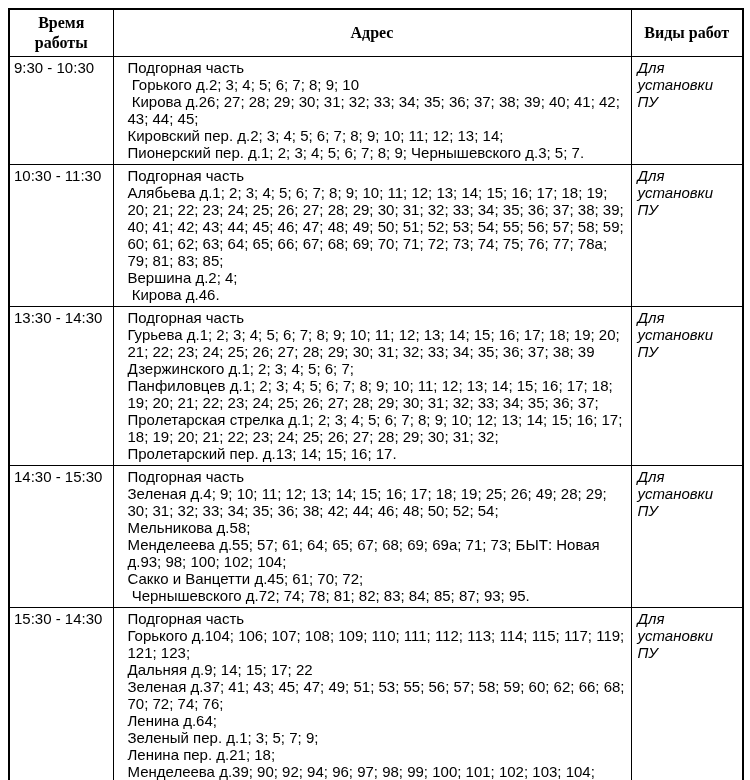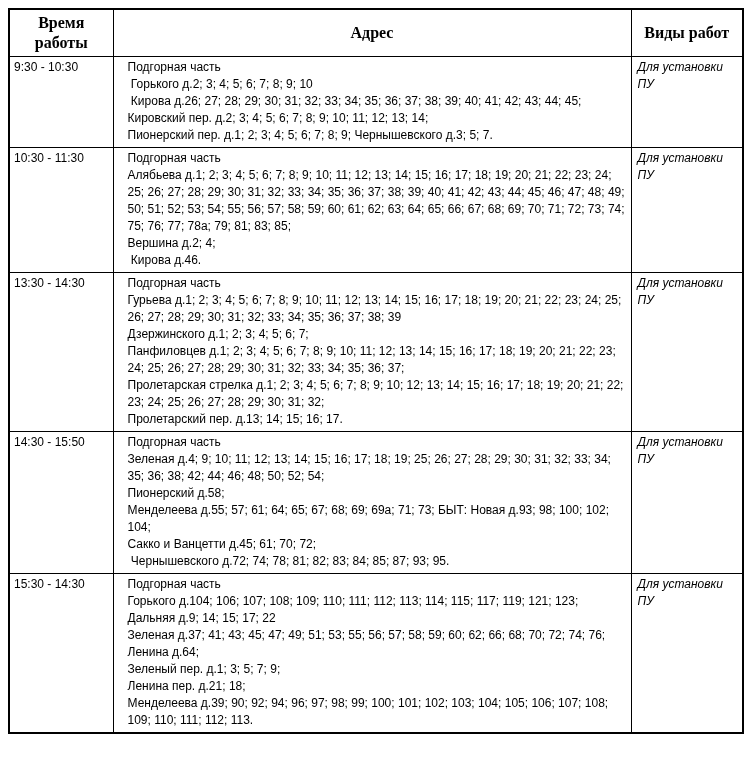--- a/index.html
+++ b/index.html
@@ -31,21 +31,21 @@
     color: #000;
     text-align: center;
     vertical-align: middle;
     border: 1px solid #000;
     padding: 3px 4px;
     height: 40px;
     line-height: 20px;
   }
   td {
     font-family: "Liberation Sans", "DejaVu Sans", sans-serif;
-    font-size: 12px;
+    font-size: 15px;
     line-height: 17px;
     color: #000;
     border: 1px solid #000;
     vertical-align: top;
     padding: 2px 5px 3px 14px;
   }
   td.time-cell {
     padding-left: 4px;
     padding-right: 2px;
     white-space: nowrap;
@@ -102,25 +102,25 @@
           <div class="addr-line">Подгорная часть</div>
           <div class="addr-line">Гурьева д.1; 2; 3; 4; 5; 6; 7; 8; 9; 10; 11; 12; 13; 14; 15; 16; 17; 18; 19; 20; 21; 22; 23; 24; 25; 26; 27; 28; 29; 30; 31; 32; 33; 34; 35; 36; 37; 38; 39</div>
           <div class="addr-line">Дзержинского д.1; 2; 3; 4; 5; 6; 7;</div>
           <div class="addr-line">Панфиловцев д.1; 2; 3; 4; 5; 6; 7; 8; 9; 10; 11; 12; 13; 14; 15; 16; 17; 18; 19; 20; 21; 22; 23; 24; 25; 26; 27; 28; 29; 30; 31; 32; 33; 34; 35; 36; 37;</div>
           <div class="addr-line">Пролетарская стрелка д.1; 2; 3; 4; 5; 6; 7; 8; 9; 10; 12; 13; 14; 15; 16; 17; 18; 19; 20; 21; 22; 23; 24; 25; 26; 27; 28; 29; 30; 31; 32;</div>
           <div class="addr-line">Пролетарский пер. д.13; 14; 15; 16; 17.</div>
         </td>
     <td class="work-cell">Для установки ПУ</td>
   </tr>
       <tr>
-    <td class="time-cell">14:30 - 15:50</td>
+    <td class="time-cell">14:30 - 15:30</td>
     <td class="addr-cell">
           <div class="addr-line">Подгорная часть</div>
-          <div class="addr-line">Зеленая д.4; 9; 10; 11; 12; 13; 14; 15; 16; 17; 18; 19; 25; 26; 27; 28; 29; 30; 31; 32; 33; 34; 35; 36; 38; 42; 44; 46; 48; 50; 52; 54;</div>
-          <div class="addr-line">Пионерский д.58;</div>
+          <div class="addr-line">Зеленая д.4; 9; 10; 11; 12; 13; 14; 15; 16; 17; 18; 19; 25; 26; 49; 28; 29; 30; 31; 32; 33; 34; 35; 36; 38; 42; 44; 46; 48; 50; 52; 54;</div>
+          <div class="addr-line">Мельникова д.58;</div>
           <div class="addr-line">Менделеева д.55; 57; 61; 64; 65; 67; 68; 69; 69а; 71; 73; БЫТ: Новая д.93; 98; 100; 102; 104;</div>
           <div class="addr-line">Сакко и Ванцетти д.45; 61; 70; 72;</div>
           <div class="addr-line"> Чернышевского д.72; 74; 78; 81; 82; 83; 84; 85; 87; 93; 95.</div>
         </td>
     <td class="work-cell">Для установки ПУ</td>
   </tr>
       <tr>
     <td class="time-cell">15:30 - 14:30</td>
     <td class="addr-cell">
           <div class="addr-line">Подгорная часть</div>

